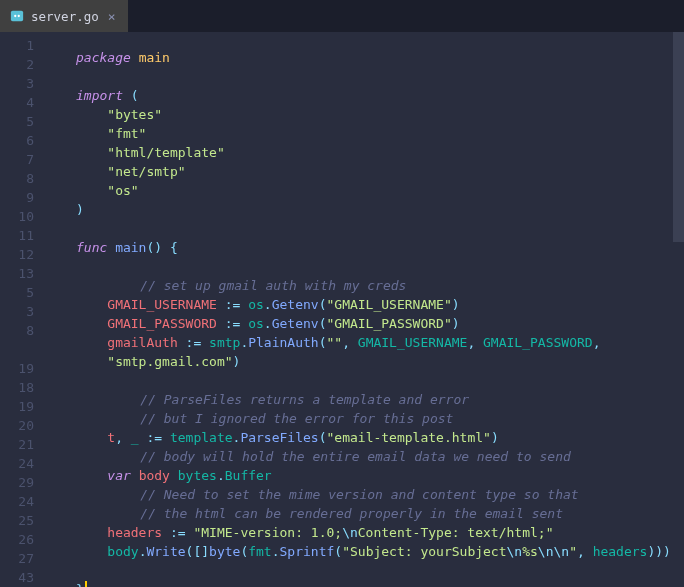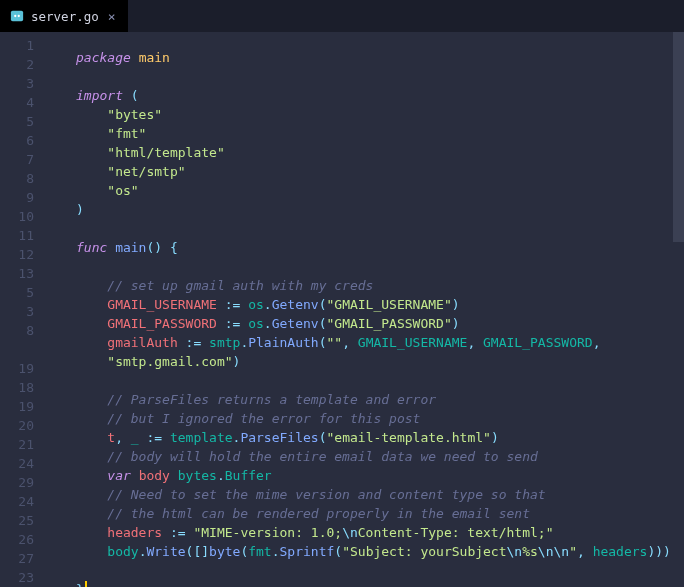--- a/index.html
+++ b/index.html
@@ -16,21 +16,21 @@
     display: flex;
     background: #1b1e2b;
     height: 32px;
     align-items: stretch;
   }
   .tab {
     display: flex;
     align-items: center;
     padding: 0 10px;
     gap: 7px;
-    background: #000000;
+    background: #404040;
     color: #d0d3e0;
     font-size: 12.5px;
     cursor: pointer;
     border-right: 1px solid #1b1e2b;
   }
   .tab .file-icon svg { width: 14px; height: 14px; display: block; }
   .tab .close-x { color: #8c93b5; font-size: 13px; padding: 0 2px; cursor: pointer; }
   .editor-wrap {
     display: flex;
     height: calc(100% - 32px);
@@ -67,21 +67,21 @@
     border-radius: 0;
   }
 
   
   .kw    { color: #c792ea; font-style: italic; }   
   .pkg   { color: #ffcb6b; }   
   .fn    { color: #82aaff; }   
   .str   { color: #c3e88d; }   
   .esc   { color: #89ddff; }   
   .punc  { color: #89ddff; }   
-  .com   { color: #676e95; font-style: italic; }  
+  .com   { color: #676e95; font-style: italic; margin-left: 33px; }  
   .const { color: #f07178; }   
   .ident { color: #14b8a6; }
   .cursor {
     display: inline-block;
     width: 2px; height: 15px;
     background: #ffcc00;
     vertical-align: -2px;
     margin-left: 1px;
   }
 </style>
@@ -125,19 +125,19 @@
       <div>18</div>
       <div>19</div>
       <div>20</div>
       <div>21</div>
       <div>24</div>
       <div>29</div>
       <div>24</div>
       <div>25</div>
       <div>26</div>
       <div>27</div>
-      <div>23</div>
+      <div>43</div>
     </div>
   <div class="code" id="code"><div class="line"><span class="kw">package</span><span class="ident"> </span><span class="pkg">main</span></div><div class="line"></div><div class="line"><span class="kw">import</span><span class="ident"> </span><span class="punc">(</span></div><div class="line"><span class="ident">    </span><span class="str">"bytes"</span></div><div class="line"><span class="ident">    </span><span class="str">"fmt"</span></div><div class="line"><span class="ident">    </span><span class="str">"html/template"</span></div><div class="line"><span class="ident">    </span><span class="str">"net/smtp"</span></div><div class="line"><span class="ident">    </span><span class="str">"os"</span></div><div class="line"><span class="punc">)</span></div><div class="line"></div><div class="line"><span class="kw">func</span><span class="ident"> </span><span class="fn">main</span><span class="punc">()</span><span class="ident"> </span><span class="punc">{</span></div><div class="line"></div><div class="line"><span class="ident">    </span><span class="com">// set up gmail auth with my creds</span></div><div class="line"><span class="ident">    </span><span class="const">GMAIL_USERNAME</span><span class="ident"> </span><span class="punc">:=</span><span class="ident"> os</span><span class="punc">.</span><span class="fn">Getenv</span><span class="punc">(</span><span class="str">"GMAIL_USERNAME"</span><span class="punc">)</span></div><div class="line"><span class="ident">    </span><span class="const">GMAIL_PASSWORD</span><span class="ident"> </span><span class="punc">:=</span><span class="ident"> os</span><span class="punc">.</span><span class="fn">Getenv</span><span class="punc">(</span><span class="str">"GMAIL_PASSWORD"</span><span class="punc">)</span></div><div class="line"><span class="ident">    </span><span class="const">gmailAuth</span><span class="ident"> </span><span class="punc">:=</span><span class="ident"> smtp</span><span class="punc">.</span><span class="fn">PlainAuth</span><span class="punc">(</span><span class="str">""</span><span class="punc">,</span><span class="ident"> GMAIL_USERNAME</span><span class="punc">,</span><span class="ident"> GMAIL_PASSWORD</span><span class="punc">,</span><span class="ident"> </span></div><div class="line"><span class="ident">    </span><span class="str">"smtp.gmail.com"</span><span class="punc">)</span></div><div class="line"></div><div class="line"><span class="ident">    </span><span class="com">// ParseFiles returns a template and error</span></div><div class="line"><span class="ident">    </span><span class="com">// but I ignored the error for this post</span></div><div class="line"><span class="ident">    </span><span class="const">t</span><span class="punc">,</span><span class="ident"> _ </span><span class="punc">:=</span><span class="ident"> template</span><span class="punc">.</span><span class="fn">ParseFiles</span><span class="punc">(</span><span class="str">"email-template.html"</span><span class="punc">)</span></div><div class="line"><span class="ident">    </span><span class="com">// body will hold the entire email data we need to send</span></div><div class="line"><span class="ident">    </span><span class="kw">var</span><span class="ident"> </span><span class="const">body</span><span class="ident"> bytes</span><span class="punc">.</span><span class="ident">Buffer</span></div><div class="line"><span class="ident">    </span><span class="com">// Need to set the mime version and content type so that</span></div><div class="line"><span class="ident">    </span><span class="com">// the html can be rendered properly in the email sent</span></div><div class="line"><span class="ident">    </span><span class="const">headers</span><span class="ident"> </span><span class="punc">:=</span><span class="ident"> </span><span class="str">"MIME-version: 1.0;</span><span class="esc">\n</span><span class="str">Content-Type: text/html;"</span></div><div class="line"><span class="ident">    body</span><span class="punc">.</span><span class="fn">Write</span><span class="punc">([]</span><span class="fn">byte</span><span class="punc">(</span><span class="ident">fmt</span><span class="punc">.</span><span class="fn">Sprintf</span><span class="punc">(</span><span class="str">"Subject: yourSubject</span><span class="esc">\n</span><span class="str">%s</span><span class="esc">\n\n</span><span class="str">"</span><span class="punc">,</span><span class="ident"> headers</span><span class="punc">)))</span></div><div class="line"></div><div class="line"><span class="punc">}</span><span class="cursor"></span></div></div>
   <div class="scrollbar">
     <div class="scroll-thumb"></div>
   </div>
 </div>
 
 </body></html>

